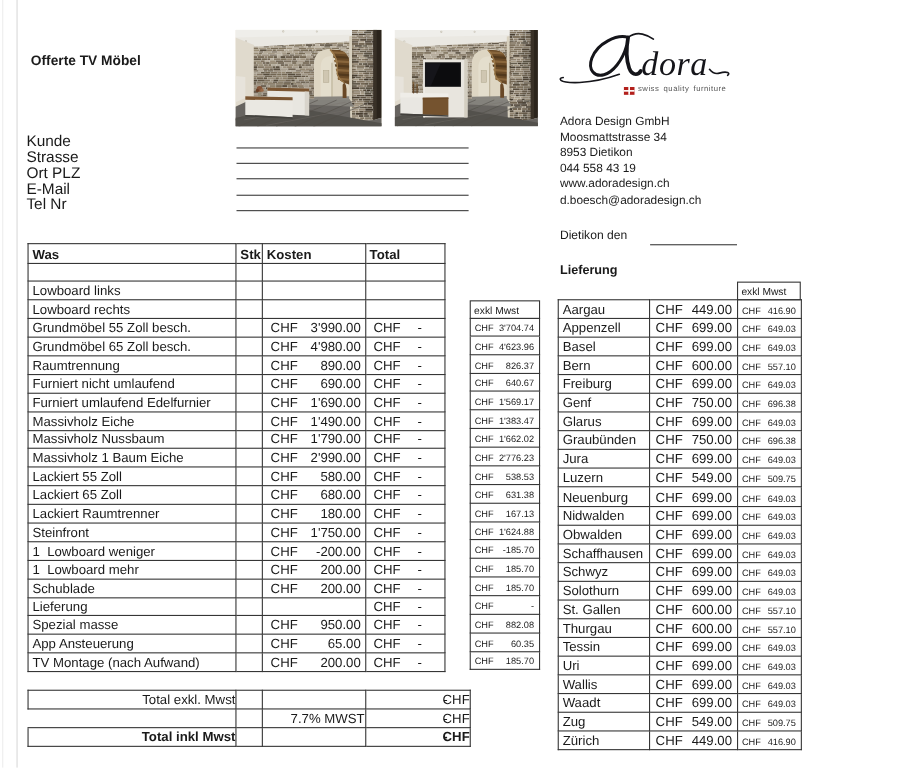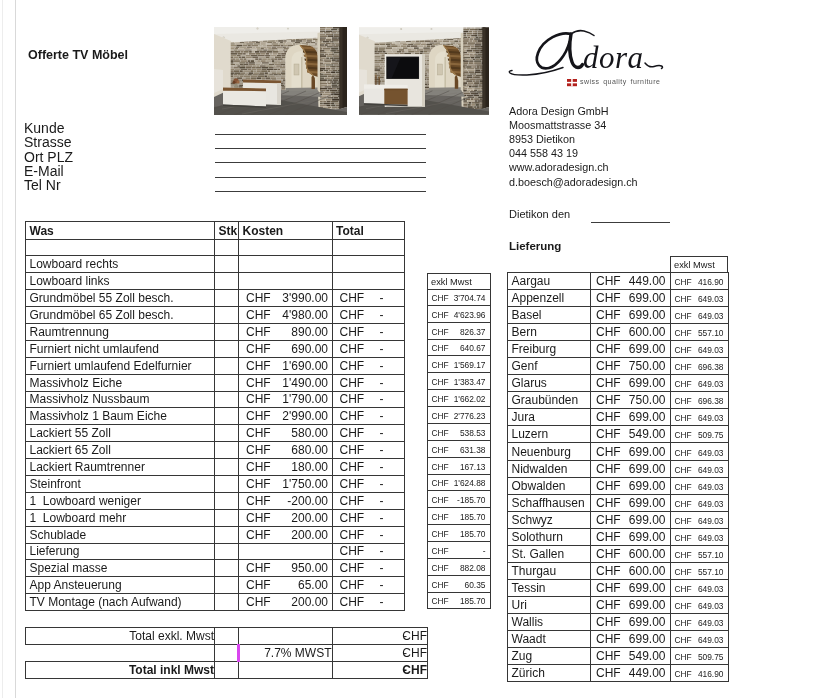--- a/index.html
+++ b/index.html
@@ -42,21 +42,21 @@
 .ct td.cp .amt { position:absolute; right:4.5px; bottom:1px; }
 .ct td.ce { width:58px; position:relative; font-size:8.4px; }
 .cth { left:670px; top:256px; width:58px; height:17px; border:1px solid #363636; font-size:9.3px; line-height:16px; padding-left:3px; }
 .tt { left:25px; top:626.5px;text-align:right; }
 .tt tr { height:17.1px; }
 .tt td.n { width:189px; padding-left:3.5px; }
 .tt td.s { width:24px; }
 .tt td.k { width:93.5px; padding-left:5px; }
 .tt td.t { width:95.5px; position:relative; }
 .tt tr.nb td { border-left:none; }
-.tt tr.nb td.k { border-left:3px solid #d946ef; }
+.tt tr.nb td.k { border-left:1px solid #d946ef; }
 .tt tr.b td { font-weight:bold; }
 .photo { top:26.5px; }
 .tag { left:580px; top:77.5px; font-size:7px; color:#555; letter-spacing:0.45px; word-spacing:1.5px; }
 .cross { left:566.5px; top:78.5px; }
 </style></head>
 <body>
 <div class="abs vline1"></div>
 <div class="abs vline2"></div>
 <div class="abs title">Offerte TV Möbel</div>
 
@@ -1822,27 +1822,27 @@
         <td class="k">Kosten</td>
         <td class="t">Total</td>
       </tr>
 <tr>
         <td class="n"></td>
         <td class="s"></td>
         <td class="k"></td>
         <td class="t"></td>
       </tr>
 <tr>
-        <td class="n">Lowboard rechts</td>
+        <td class="n">Lowboard links</td>
         <td class="s"></td>
         <td class="k"></td>
         <td class="t"></td>
       </tr>
 <tr>
-        <td class="n">Lowboard links</td>
+        <td class="n">Lowboard rechts</td>
         <td class="s"></td>
         <td class="k"></td>
         <td class="t"></td>
       </tr>
 <tr>
         <td class="n">Grundmöbel 55 Zoll besch.</td>
         <td class="s"></td>
         <td class="k"><span class="c">CHF</span><span class="amt">3'990.00</span></td>
         <td class="t"><span class="c">CHF</span><span class="dash">-</span></td>
       </tr>

